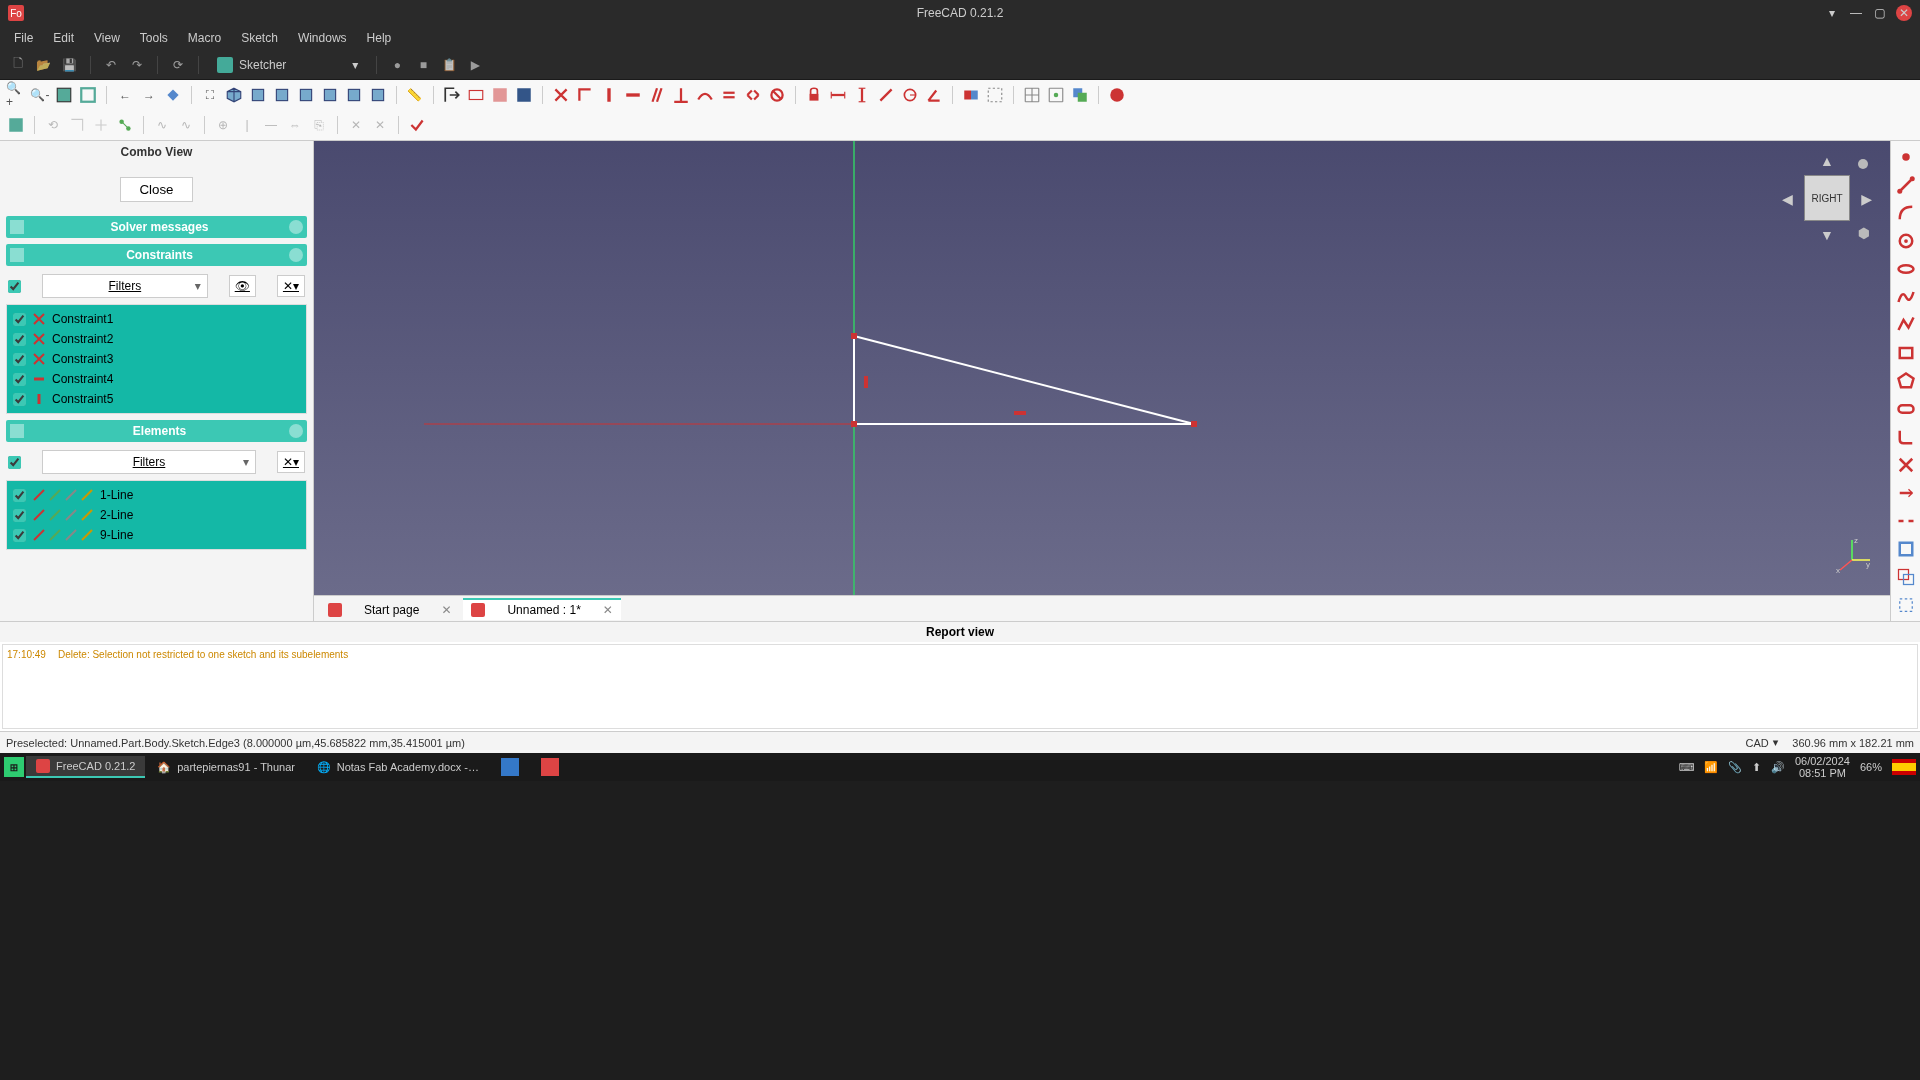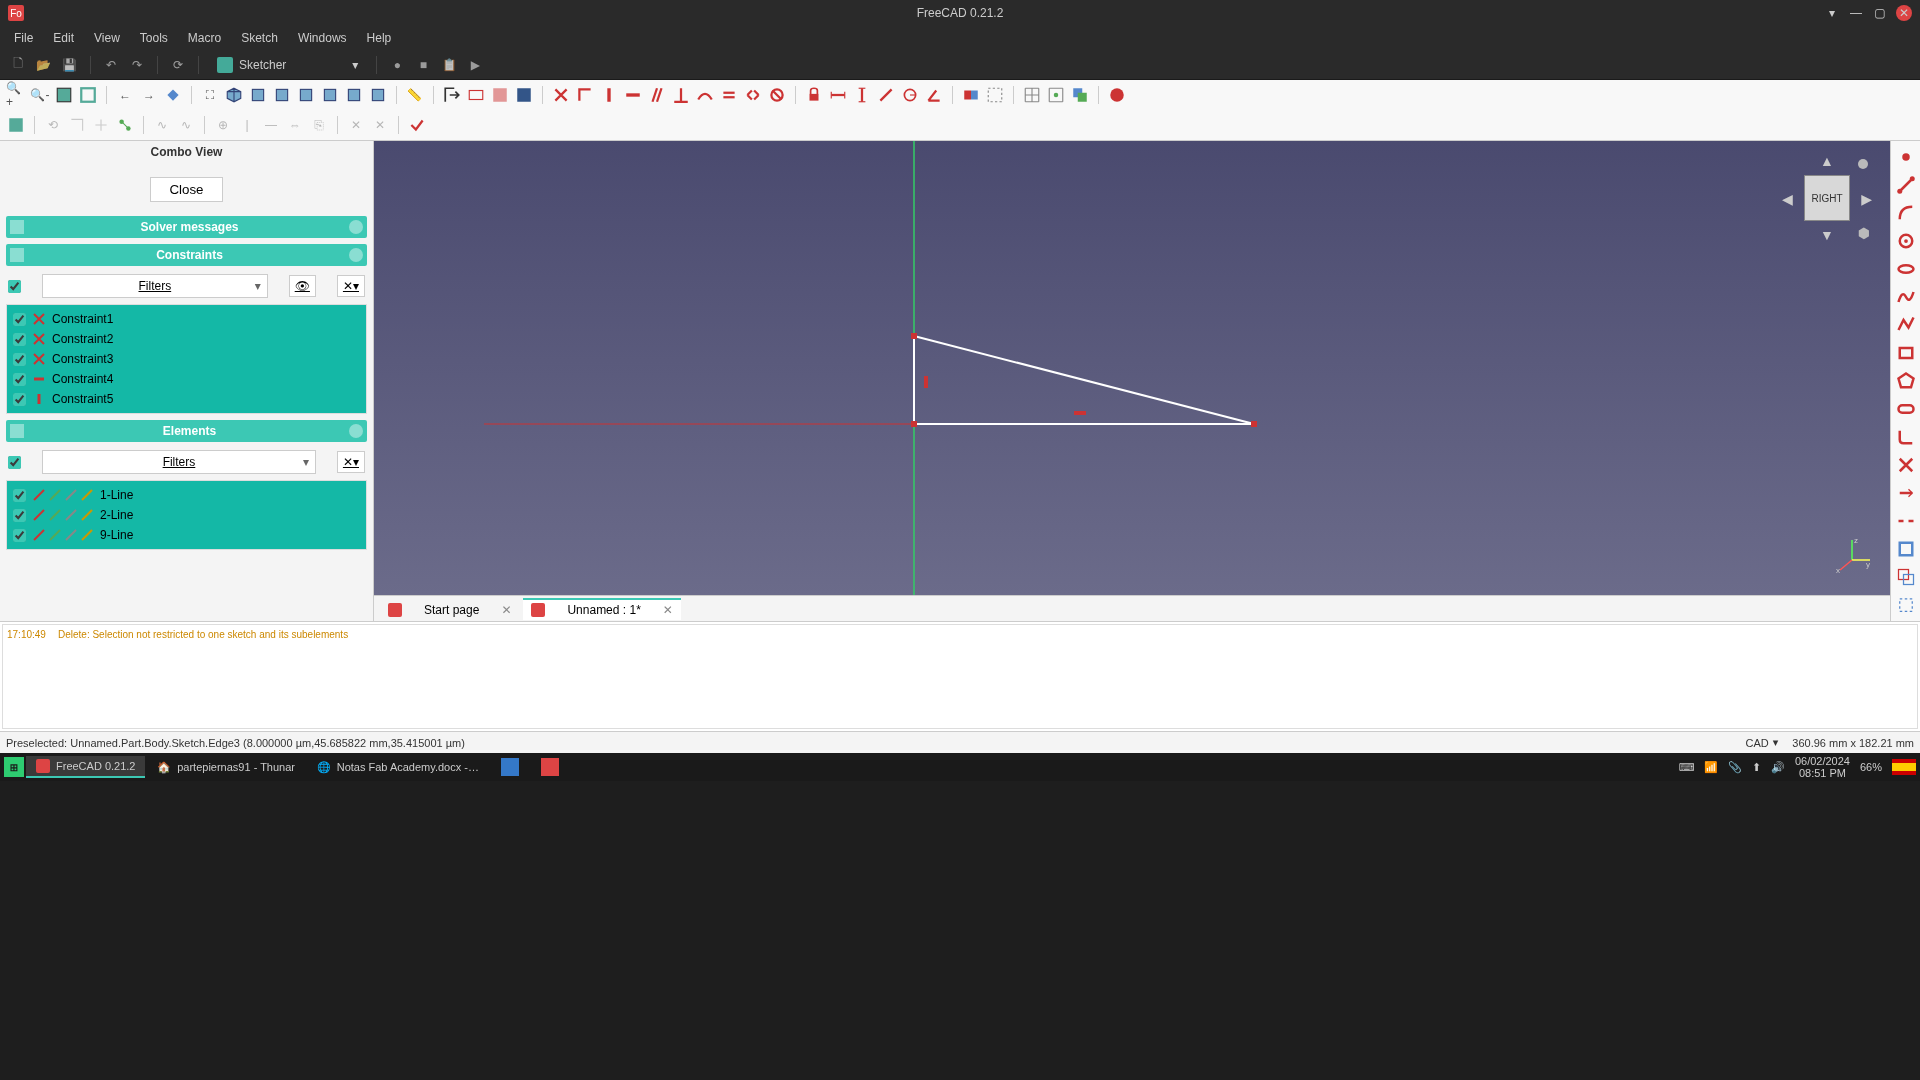--- a/index.html
+++ b/index.html
@@ -18,21 +18,21 @@
 .workbench-sel { display: inline-flex; align-items: center; gap: 6px; padding: 2px 8px; color: #ccc; cursor: pointer; }
 .workbench-sel .wb-icon { width: 16px; height: 16px; background: #4a9; border-radius: 2px; }
 
 .white-toolbars { background: #f8f8f8; border-bottom: 1px solid #ccc; }
 .toolbar-white { height: 30px; display: flex; align-items: center; padding: 0 6px; gap: 4px; }
 .wtb-btn { width: 20px; height: 20px; display: inline-flex; align-items: center; justify-content: center; cursor: pointer; color: #555; }
 .wtb-btn svg { width: 18px; height: 18px; }
 .wtb-sep { width: 1px; height: 18px; background: #ccc; margin: 0 4px; }
 .content-row { display: flex; flex: 1; height: calc(100% - 60px); }
 
-.combo-panel { width: 374px; background: #f4f4f4; border-right: 1px solid #ccc; display: flex; flex-direction: column; justify-content: space-between; }
+.combo-panel { width: 314px; background: #f4f4f4; border-right: 1px solid #ccc; display: flex; flex-direction: column; justify-content: space-between; }
 .combo-title { text-align: center; font-weight: bold; padding: 4px; color: #333; background: #f4f4f4; }
 .combo-tabs { display: flex; padding: 0 6px; }
 .combo-tab { padding: 6px 14px; cursor: pointer; color: #444; border-bottom: 2px solid transparent; display: flex; align-items: center; gap: 4px; }
 .combo-tab.active { border-bottom: 2px solid #3cc8b4; color: #000; }
 .combo-body { flex: 1; overflow: auto; padding: 6px; background: #f4f4f4; }
 .close-btn-wrap { text-align: center; padding: 8px; }
 .close-btn { padding: 4px 18px; background: #fff; border: 1px solid #ccc; cursor: pointer; }
 .section-header { background: #3cc8b4; color: #fff; font-weight: bold; text-align: center; padding: 4px; border-radius: 2px; margin: 6px 0 2px 0; position: relative; display: flex; align-items: center; }
 .section-header .sh-icon { width: 14px; height: 14px; background: rgba(255,255,255,0.4); margin-right: 6px; }
 .section-header .sh-text { flex: 1; }
@@ -675,20 +675,21 @@
       <span class="rtb-btn">
           <svg viewBox="0 0 16 16">
             <rect x="3" y="3" width="10" height="10" fill="none" stroke="#58c" stroke-dasharray="2"></rect>
           </svg>
         </span>
     </div>
   </div>
 </div>
 
 <div class="report-view">
+  <div class="report-title">Report view</div>
   <div class="report-body">
     <span>17:10:49</span>&nbsp;&nbsp;<span>Delete: Selection not restricted to one sketch and its subelements</span>
   </div>
 </div>
 
 <div class="statusbar">
   <span>Preselected: Unnamed.Part.Body.Sketch.Edge3 (8.000000 µm,45.685822 mm,35.415001 µm)</span>
   <div class="right">
     <span class="cad-sel">
         <span>CAD</span> 

